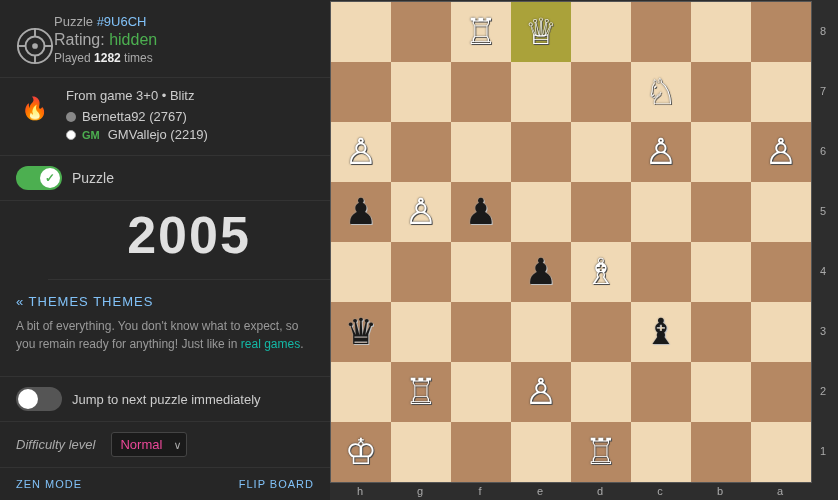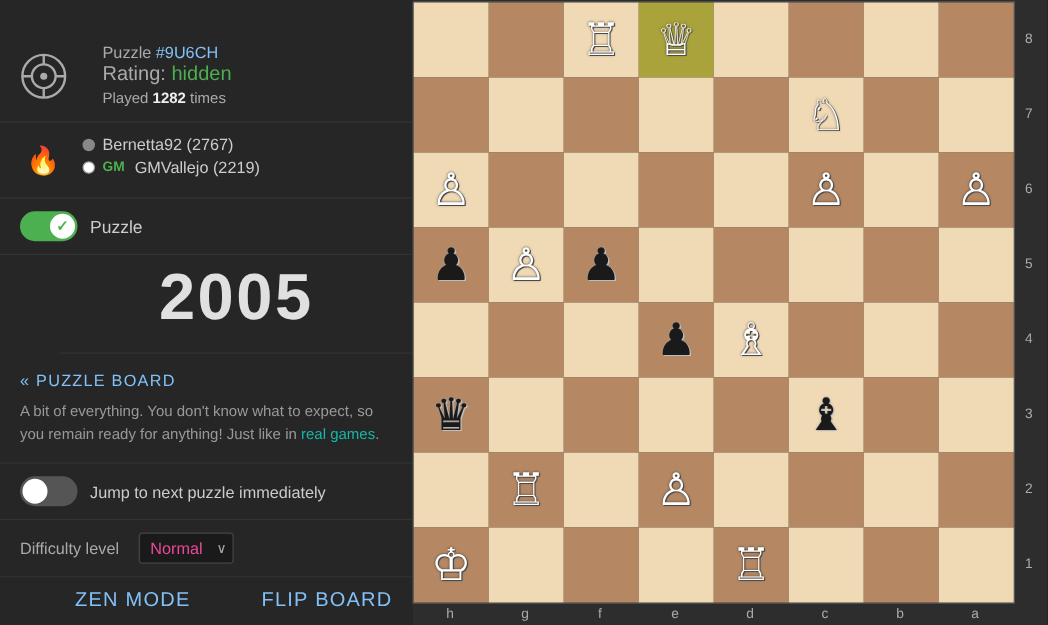--- a/index.html
+++ b/index.html
@@ -21,23 +21,22 @@
       display: flex;
       flex-direction: column;
       height: 500px;
       overflow: hidden;
     }
 
     .puzzle-info {
       padding: 14px 16px 12px 16px;
       border-bottom: 1px solid #333;
       display: flex;
-      align-items: center;
-      gap: 28px;
-      margin-top: 20px;
+      align-items: flex-end;
+      gap: 0;
     }
     .puzzle-icon {
       width: 38px;
       height: 38px;
       min-width: 38px;
       margin-top: 2px;
     }
     .puzzle-details { flex: 1; }
     .puzzle-title { font-size: 13px; color: #aaa; }
     .puzzle-title a { color: #81c1f7; text-decoration: none; }
@@ -159,21 +158,21 @@
     }
     .jump-label { font-size: 13px; color: #ccc; }
 
     .difficulty-section {
       padding: 10px 16px;
       display: flex;
       align-items: center;
       gap: 16px;
       border-bottom: 1px solid #333;
     }
-    .diff-label { font-size: 13px; color: #aaa; }
+    .diff-label { font-size: 13px; color: #aaa; font-style: italic; }
     .diff-select {
       background: #1a1a1a;
       border: 1px solid #444;
       color: #ec4899;
       padding: 4px 24px 4px 8px;
       font-size: 13px;
       border-radius: 3px;
       -webkit-appearance: none;
       cursor: pointer;
       position: relative;
@@ -190,28 +189,27 @@
       pointer-events: none;
     }
 
     .bottom-bar {
       padding: 10px 16px;
       display: flex;
       justify-content: space-between;
       background: #262626;
     }
     .bottom-btn {
-      font-size: 16px;
+      font-size: 11px;
       color: #81c1f7;
       text-decoration: none;
       letter-spacing: 1px;
       background: none;
       border: none;
       cursor: pointer;
-      margin-left: 44px;
     }
 
     
     .board-area {
       flex: 1;
       background: #2d2d2d;
       display: flex;
       align-items: center;
       justify-content: flex-start;
       padding: 0;
@@ -303,20 +301,21 @@
       </div>
       <div class="puzzle-played">
         <span>Played </span><b>1282</b><span> times</span>
       </div>
     </div>
   </div>
 
   <div class="game-info">
     <div class="fire-icon">🔥</div>
     <div class="game-details">
+      <div class="game-source">From game 3+0 • Blitz</div>
       <div class="player-row">
         <span class="dot-gray"></span>
         <span>Bernetta92 (2767)</span>
       </div>
       <div class="player-row">
         <span class="dot-white"></span>
         <span class="gm-badge">GM</span>
         <span>GMVallejo (2219)</span>
       </div>
     </div>
@@ -329,21 +328,21 @@
       </div>
     </div>
     <span class="rated-label">Puzzle</span>
   </div>
 
   <div class="rating-display">
     <div class="rating-number">2005</div>
   </div>
 
   <div class="themes-section">
-    <a href="#" class="themes-title">« PUZZLE BOARD</a>
+    <a href="#" class="themes-title">« THEMES THEMES</a>
     <div class="themes-desc">
       <span>A bit of everything. You don't know what to expect, so you remain ready for anything! Just like in </span><a href="#">real games</a><span>.</span>
     </div>
   </div>
 
   <div class="jump-section">
     <div class="toggle-off">
       <div class="toggle-knob-off"></div>
     </div>
     <span class="jump-label">Jump to next puzzle immediately</span>

